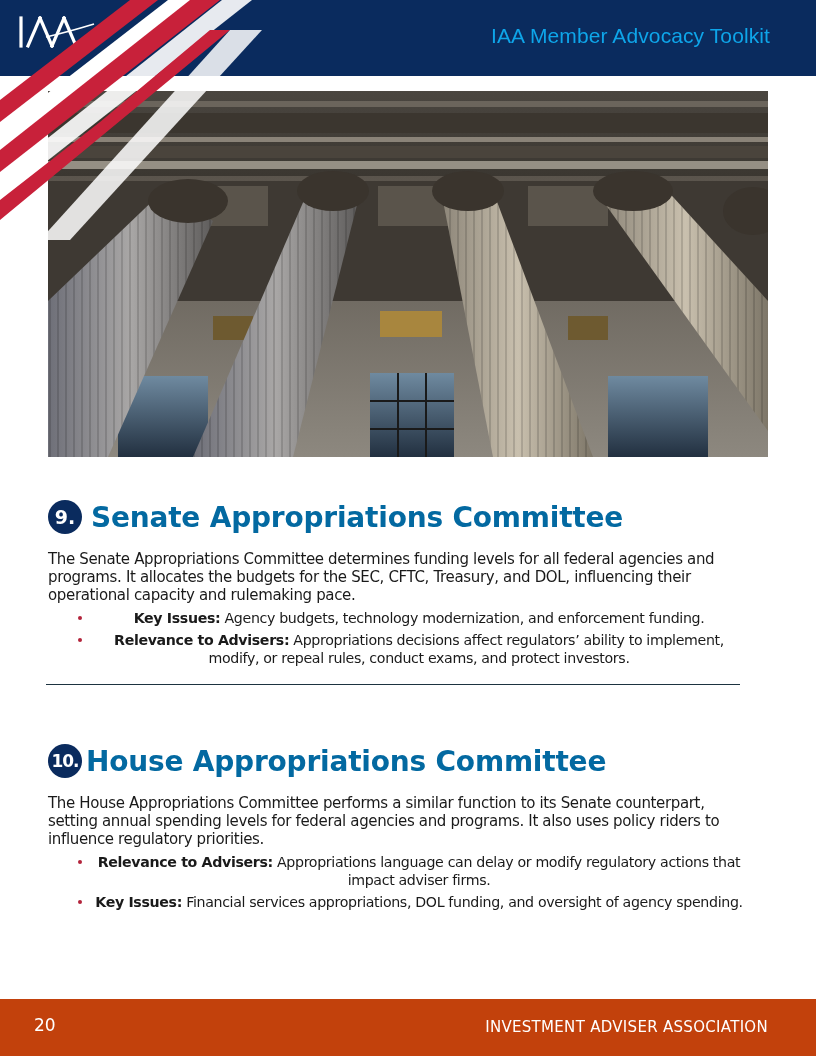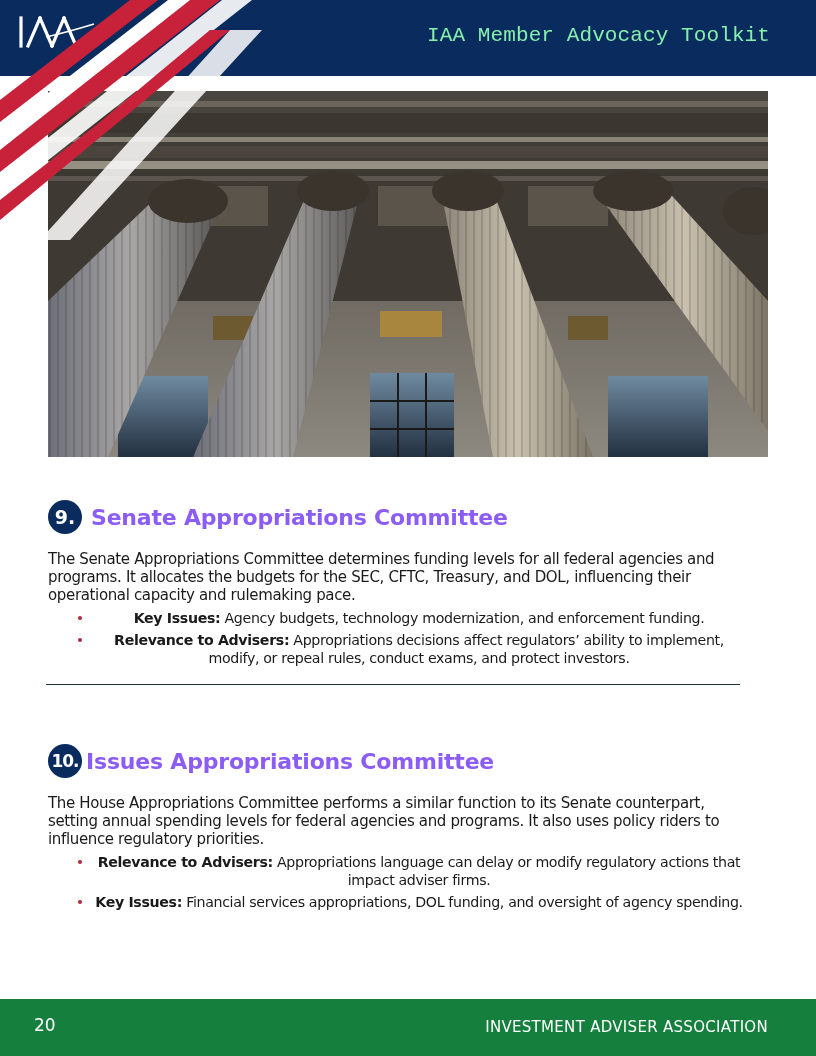--- a/index.html
+++ b/index.html
@@ -1,47 +1,47 @@
 <!DOCTYPE html>
 <html><head>
   <meta charset="utf-8">
   <style>
     html, body { margin: 0; padding: 0; }
     body { width: 816px; height: 1056px; position: relative; background: #ffffff; overflow: hidden; font-family: "Liberation Sans", "DejaVu Sans", sans-serif; color: #1a1a1a; }
 
     
     .header { position: absolute; left: 0; top: 0; width: 816px; height: 76px; background: #0a2b5e; }
-    .header-title { position: absolute; right: 46px; top: 24px; color: #86efac; font-size: 21px; letter-spacing: 0.1px; font-family: Liberation Mono, monospace; font-weight: normal; }
+    .header-title { position: absolute; right: 46px; top: 24px; color: #0ea5e9; font-size: 21px; letter-spacing: 0.1px; font-family: Liberation Sans, sans-serif; font-weight: normal; }
     .logo { position: absolute; left: 18px; top: 15px; width: 78px; height: 34px; }
 
     
     .photo { position: absolute; left: 48px; top: 91px; width: 720px; height: 366px; overflow: hidden; background: #6b6660; }
 
     
     .stripes { position: absolute; left: 0; top: 0; width: 300px; height: 240px; pointer-events: none; }
 
     
     .section { position: absolute; left: 48px; width: 700px; }
     .sec9 { top: 500px; }
     .sec10 { top: 744px; }
     .sec-head { display: flex; align-items: center; height: 34px; }
     .num-badge { width: 34px; height: 34px; border-radius: 50%; background: #0a2b5e; color: #fff; display: flex; align-items: center; justify-content: center; font-weight: bold; font-size: 19px; font-family: "DejaVu Sans", sans-serif; flex-shrink: 0; }
     .num-badge.wide { font-size: 17px; letter-spacing: -1px; }
-    .sec-title { color: #8b5cf6; font-weight: bold; font-size: 22px; margin-left: 9px; font-family: "DejaVu Sans", sans-serif; letter-spacing: -0.2px; }
+    .sec-title { color: #0369a1; font-weight: bold; font-size: 28px; margin-left: 9px; font-family: "DejaVu Sans", sans-serif; letter-spacing: -0.2px; }
     .sec10 .sec-title { margin-left: 4px; }
     .para { font-size: 15px; line-height: 18px; margin-top: 16px; width: 690px; font-family: "DejaVu Sans", sans-serif; letter-spacing: -0.35px; color: #1a1a1a; }
     .bullets { list-style: none; margin: 5px 0 0 0; padding: 0 0 0 30px; text-align: center; }
     .bullets li { position: relative; padding-left: 12px; font-size: 14.2px; line-height: 18px; margin-bottom: 4px; font-family: "DejaVu Sans", sans-serif; letter-spacing: -0.35px; }
     .bullet-dot { position: absolute; left: 0; top: 7px; width: 4px; height: 4px; border-radius: 50%; background: #b3233a; }
     .bullets b { font-weight: bold; }
 
     .divider { position: absolute; left: 46px; top: 684px; width: 694px; height: 0; border-top: 1.5px solid #1d3340; }
 
     
-    .footer { position: absolute; left: 0; top: 999px; width: 816px; height: 57px; background: #15803d; }
+    .footer { position: absolute; left: 0; top: 999px; width: 816px; height: 57px; background: #c2410c; }
     .page-num { position: absolute; left: 34px; top: 16px; color: #fff; font-size: 17px; font-family: "DejaVu Sans", sans-serif; }
     .footer-org { position: absolute; right: 48px; top: 19px; color: #fff; font-size: 15px; letter-spacing: 0.3px; font-family: "DejaVu Sans", sans-serif; }
   </style>
 </head>
 <body>
 
 <div class="header">
   <svg class="logo" viewBox="0 0 78 34">
     <g stroke="#ffffff" stroke-width="3.2" fill="none" stroke-linecap="square">
       <line x1="3" y1="3" x2="3" y2="31"></line>
@@ -158,21 +158,21 @@
       <b>Relevance to Advisers:</b><span> Appropriations decisions affect regulators’ ability to implement, modify, or repeal rules, conduct exams, and protect investors.</span>
     </li>
   </ul>
 </div>
 
 <div class="divider"></div>
 
 <div class="section sec10">
   <div class="sec-head">
     <div class="num-badge wide">10.</div>
-    <div class="sec-title">Issues Appropriations Committee</div>
+    <div class="sec-title">House Appropriations Committee</div>
   </div>
   <div class="para">The House Appropriations Committee performs a similar function to its Senate counterpart, setting annual spending levels for federal agencies and programs. It also uses policy riders to influence regulatory priorities.</div>
   <ul class="bullets">
     <li>
       <span class="bullet-dot"></span>
       <b>Relevance to Advisers:</b><span> Appropriations language can delay or modify regulatory actions that impact adviser firms.</span>
     </li>
     <li>
       <span class="bullet-dot"></span>
       <b>Key Issues:</b><span> Financial services appropriations, DOL funding, and oversight of agency spending.</span>

